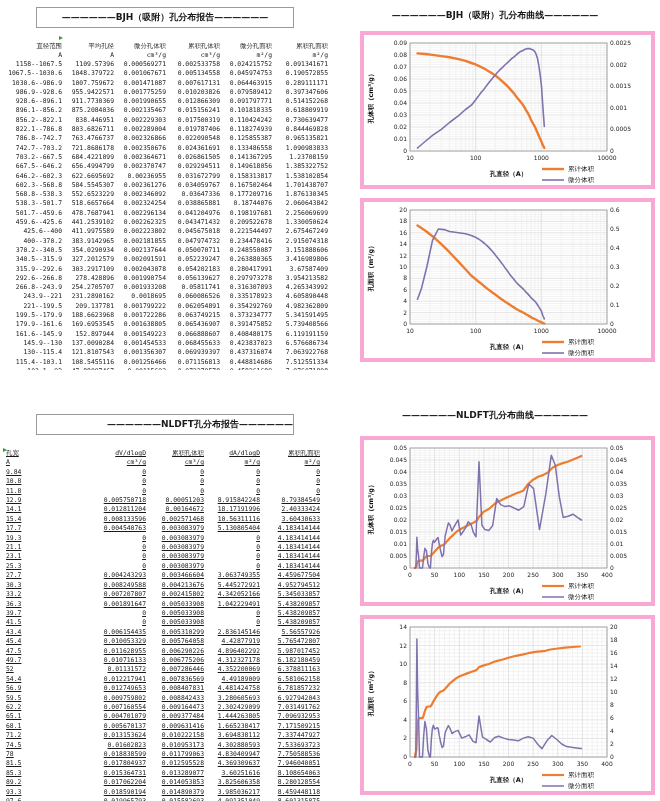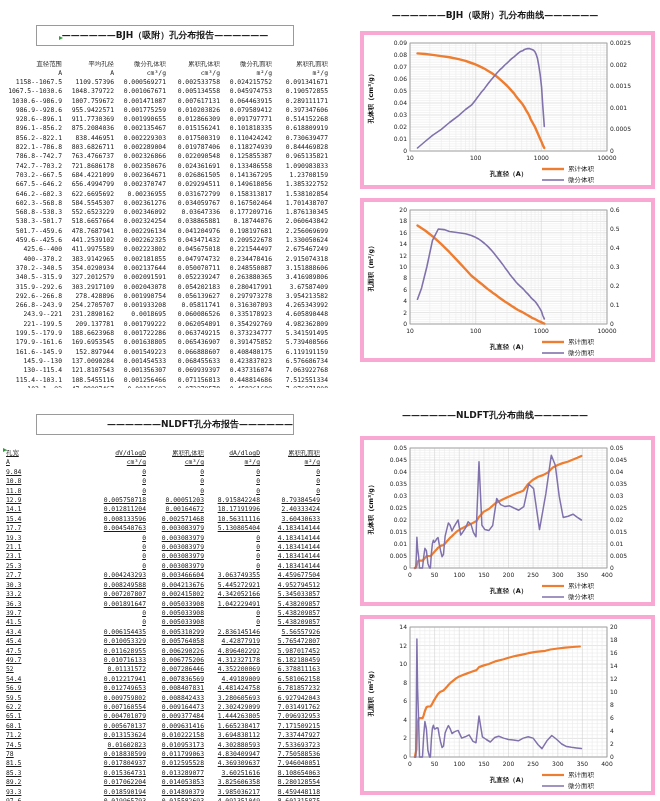--- a/index.html
+++ b/index.html
@@ -1,19 +1,19 @@
 <!DOCTYPE html>
 <html><head>
 <meta charset="utf-8">
 <style>
   html,body{margin:0;padding:0;}
   body{width:660px;height:801px;position:relative;background:#fff;color:#1a1a1a;
        font-family:"DejaVu Sans","Liberation Sans",sans-serif;overflow:hidden;}
   .tablewrap{position:absolute;overflow:hidden;background:#fff;}
-  #bjh-table{left:0;top:20px;width:330px;height:368px;}
+  #bjh-table{left:0;top:2px;width:330px;height:368px;}
   #nldft-table{left:0;top:404px;width:330px;height:397px;}
   .titlebox{border:1px solid #9a9a9a;width:256px;margin:5px auto 0;text-align:center;
             font-size:9px;font-weight:bold;padding:3px 0;white-space:nowrap;overflow:hidden;}
   #nldft-table .titlebox{margin-top:10px;text-align:right;}
   .grid{display:grid;font-family:"DejaVu Sans Mono","Liberation Mono",monospace;
         font-size:6.4px;margin-top:14px;}
   .bjh-grid{grid-template-columns:62px 52px 52px 54px 52px 56px;}
   .nldft-grid{grid-template-columns:46px 100px 58px 56px 60px;text-decoration:underline;}
   .cell{text-align:right;line-height:9.3px;white-space:nowrap;overflow:visible;}
   .nldft-grid .cell{line-height:9.4px;}

